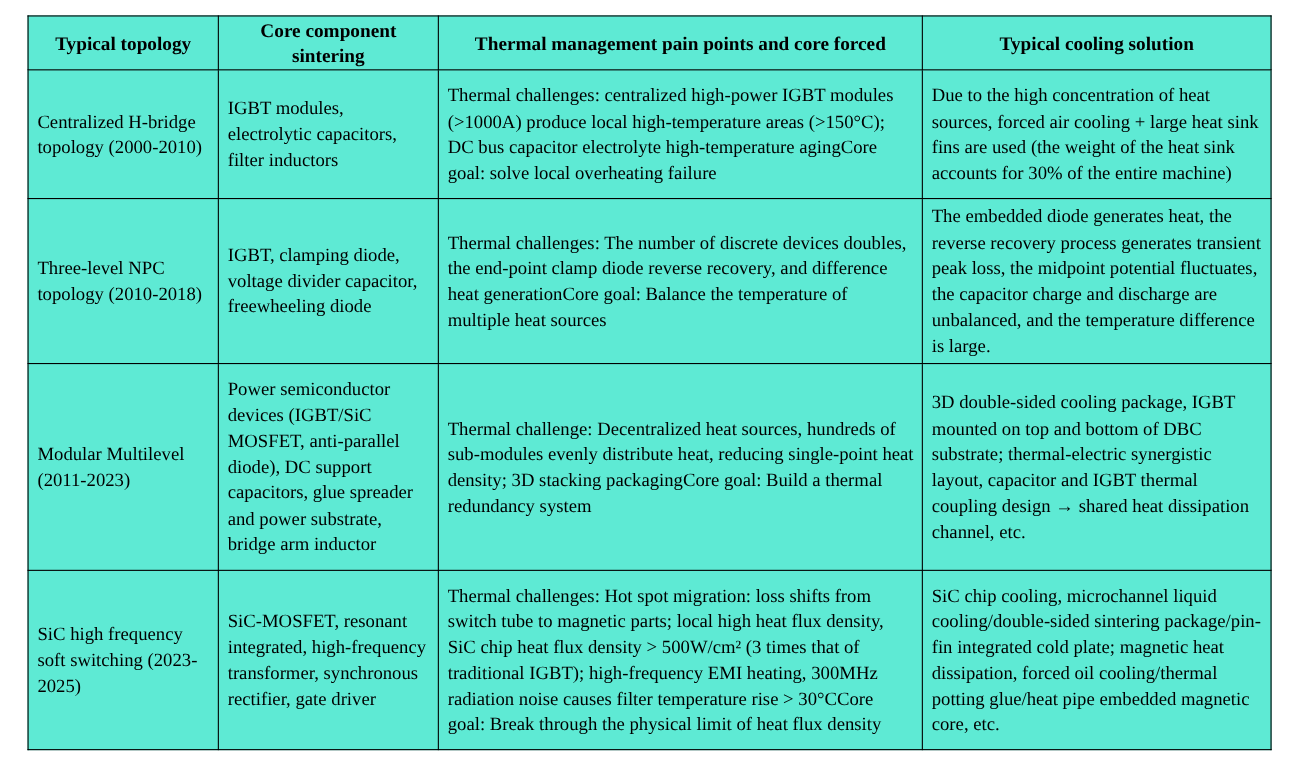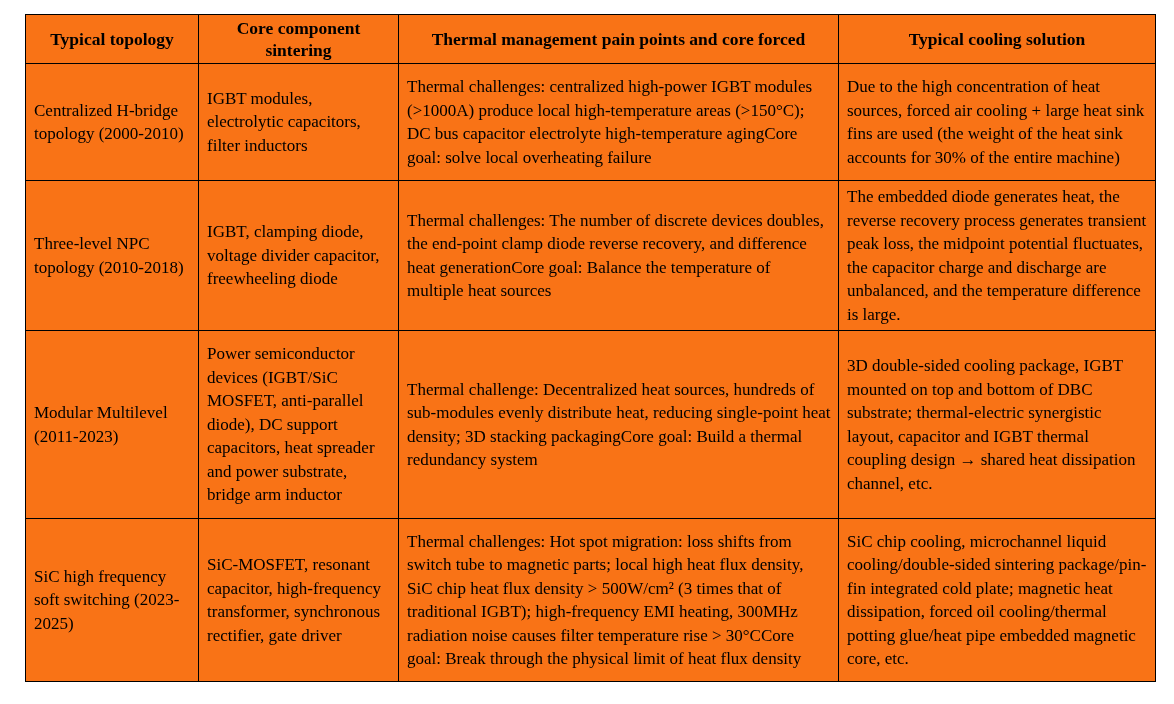--- a/index.html
+++ b/index.html
@@ -12,21 +12,21 @@
     height: 704px;
     overflow: hidden;
     font-family: "Liberation Serif", "DejaVu Serif", serif;
     color: #000000;
   }
   table.doc-table {
     border-collapse: collapse;
     table-layout: fixed;
     width: 1130px;
     margin: 14px 0 0 25px;
-    background: #f97316;
+    background: #5eead4;
   }
   table.doc-table th,
   table.doc-table td {
     border: 1.5px solid #000000;
     font-size: 17px;
     line-height: 23.5px;
     vertical-align: middle;
     padding: 2px 7px 2px 8px;
     word-wrap: break-word;
     overflow: hidden;
@@ -77,24 +77,24 @@
       <td class="cell">Due to the high concentration of heat sources, forced air cooling + large heat sink fins are used (the weight of the heat sink accounts for 30% of the entire machine)</td>
     </tr>
     <tr class="r1">
       <td class="cell">Three-level NPC topology (2010-2018)</td>
       <td class="cell">IGBT, clamping diode, voltage divider capacitor, freewheeling diode</td>
       <td class="cell">Thermal challenges: The number of discrete devices doubles, the end-point clamp diode reverse recovery, and difference heat generationCore goal: Balance the temperature of multiple heat sources</td>
       <td class="cell">The embedded diode generates heat, the reverse recovery process generates transient peak loss, the midpoint potential fluctuates, the capacitor charge and discharge are unbalanced, and the temperature difference is large.</td>
     </tr>
     <tr class="r2">
       <td class="cell">Modular Multilevel (2011-2023)</td>
-      <td class="cell">Power semiconductor devices (IGBT/SiC MOSFET, anti-parallel diode), DC support capacitors, heat spreader and power substrate, bridge arm inductor</td>
+      <td class="cell">Power semiconductor devices (IGBT/SiC MOSFET, anti-parallel diode), DC support capacitors, glue spreader and power substrate, bridge arm inductor</td>
       <td class="cell">Thermal challenge: Decentralized heat sources, hundreds of sub-modules evenly distribute heat, reducing single-point heat density; 3D stacking packagingCore goal: Build a thermal redundancy system</td>
       <td class="cell">3D double-sided cooling package, IGBT mounted on top and bottom of DBC substrate; thermal-electric synergistic layout, capacitor and IGBT thermal coupling design → shared heat dissipation channel, etc.</td>
     </tr>
     <tr class="r3">
       <td class="cell">SiC high frequency soft switching (2023-2025)</td>
-      <td class="cell">SiC-MOSFET, resonant capacitor, high-frequency transformer, synchronous rectifier, gate driver</td>
+      <td class="cell">SiC-MOSFET, resonant integrated, high-frequency transformer, synchronous rectifier, gate driver</td>
       <td class="cell">Thermal challenges: Hot spot migration: loss shifts from switch tube to magnetic parts; local high heat flux density, SiC chip heat flux density &gt; 500W/cm² (3 times that of traditional IGBT); high-frequency EMI heating, 300MHz radiation noise causes filter temperature rise &gt; 30°CCore goal: Break through the physical limit of heat flux density</td>
       <td class="cell">SiC chip cooling, microchannel liquid cooling/double-sided sintering package/pin-fin integrated cold plate; magnetic heat dissipation, forced oil cooling/thermal potting glue/heat pipe embedded magnetic core, etc.</td>
     </tr>
   </tbody>
 </table>
 
 </body></html>

